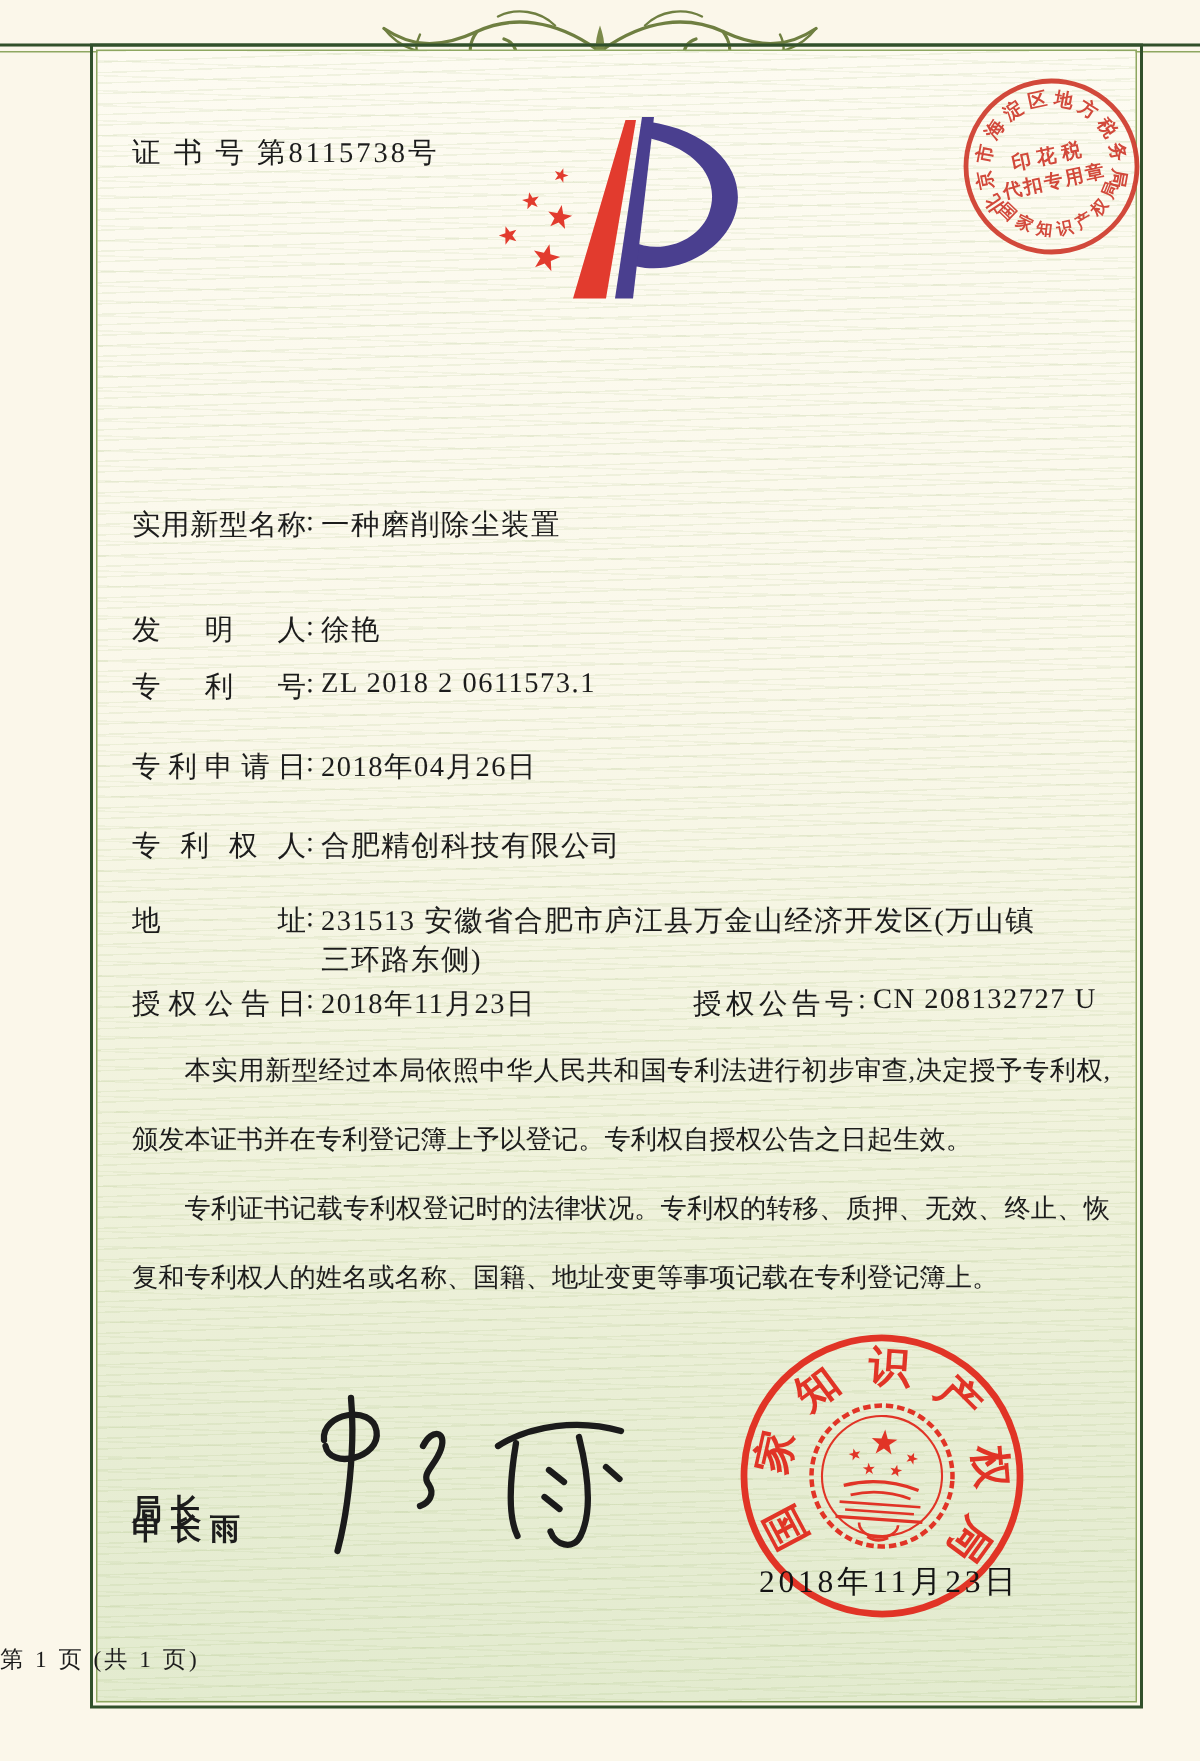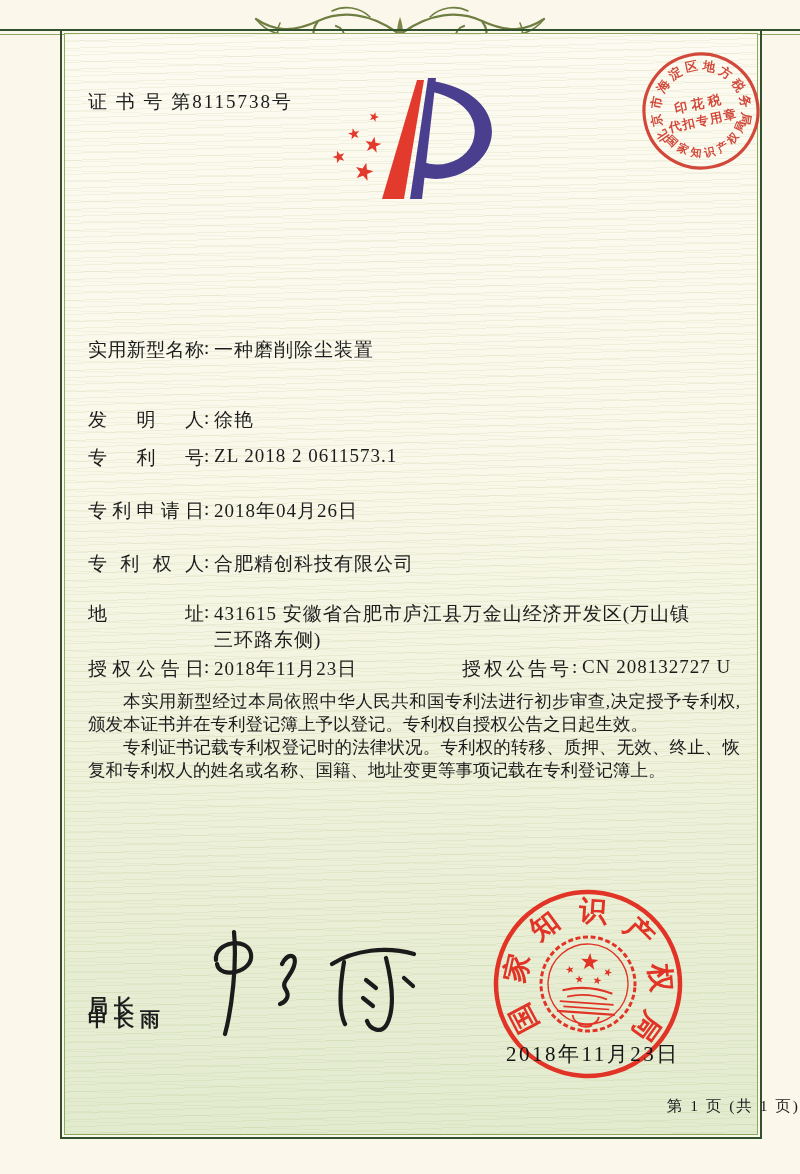--- a/index.html
+++ b/index.html
@@ -25,31 +25,31 @@
          font-size:45px;font-weight:bold;letter-spacing:12px;padding-left:6px;box-sizing:border-box;}
   .fields{position:absolute;left:88px;top:0;width:652px;font-size:19px;}
   .frow{position:absolute;left:0;width:652px;white-space:nowrap;}
   .flabel{display:inline-block;width:116px;text-align:justify;text-align-last:justify;vertical-align:top;}
   .fcolon{display:inline-block;vertical-align:top;}
   .fvalue{display:inline-block;margin-left:0;vertical-align:top;letter-spacing:1px;}
   .fvalue .vline{white-space:nowrap;}
   .fpair2{position:absolute;left:374px;top:0;white-space:nowrap;}
   .fpair2 .flabel2{letter-spacing:3px;text-align:center;}
   .paras{position:absolute;left:88px;top:690px;width:652px;font-size:17.5px;
-         line-height:23px;text-align:justify;}
+         line-height:46px;text-align:justify;}
   .paras p{margin:0;text-indent:2em;}
   .signer{position:absolute;left:88px;font-size:20px;font-weight:600;
           font-family:"Liberation Sans","DejaVu Sans",sans-serif;letter-spacing:6px;}
   .signer.t1{top:993px;}
   .signer.t2{top:1006px;}
   .signature{position:absolute;left:182px;top:926px;width:262px;height:128px;}
   .seal{position:absolute;left:490px;top:886px;width:196px;height:196px;}
   .seal-date{position:absolute;left:506px;top:1040px;font-size:21px;letter-spacing:2.5px;color:#141414;}
   .taxstamp{position:absolute;left:636px;top:46px;width:130px;height:130px;opacity:.92;}
-  .footer{position:absolute;left:0;top:1096px;width:100%;text-align:right;
+  .footer{position:absolute;left:0;top:1096px;width:100%;text-align:left;
           font-size:15.5px;letter-spacing:2px;}
   svg text{font-family:"Liberation Serif","DejaVu Serif",serif;}
 </style>
 </head>
 <body>
 
 <div class="page">
 
   <div class="topline"></div>
 
@@ -143,21 +143,21 @@
     <div class="frow" style="top:498px">
       <span class="flabel">专利申请日</span><span class="fcolon">:</span>
       <span class="fvalue">2018年04月26日</span>
     </div>
     <div class="frow" style="top:551px">
       <span class="flabel">专利权人</span><span class="fcolon">:</span>
       <span class="fvalue">合肥精创科技有限公司</span>
     </div>
     <div class="frow" style="top:601px">
       <span class="flabel">地址</span><span class="fcolon">:</span>
-      <span class="fvalue"><span class="vline" style="display:block">431615 安徽省合肥市庐江县万金山经济开发区(万山镇</span><span class="vline" style="display:block">三环路东侧)</span></span>
+      <span class="fvalue"><span class="vline" style="display:block">231513 安徽省合肥市庐江县万金山经济开发区(万山镇</span><span class="vline" style="display:block">三环路东侧)</span></span>
     </div>
     <div class="frow" style="top:656px">
       <span class="flabel">授权公告日</span><span class="fcolon">:</span>
       <span class="fvalue">2018年11月23日</span>
       <span class="fpair2">
         <span class="flabel2">授权公告号</span><span class="fcolon">:</span>
         <span class="fvalue">CN 208132727 U</span>
       </span>
     </div>
   </div>

